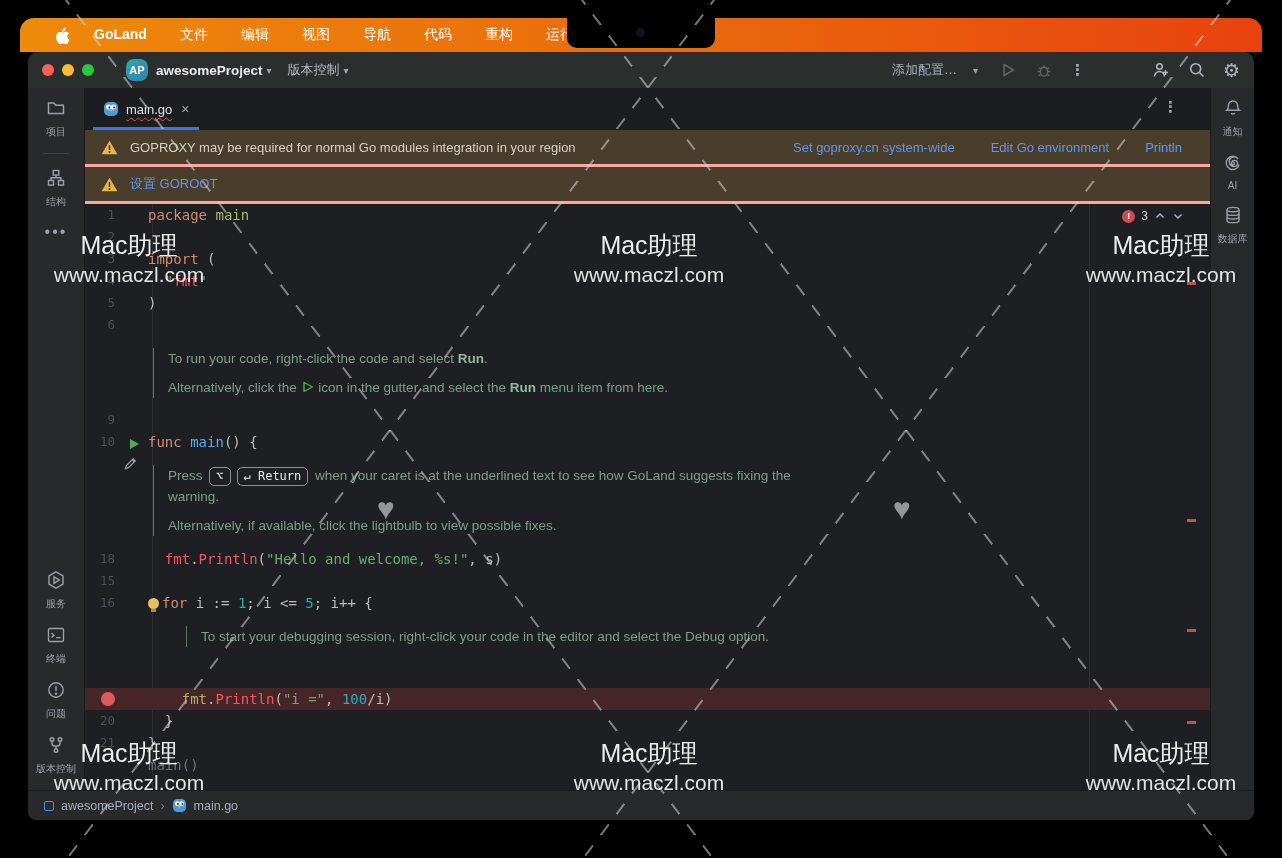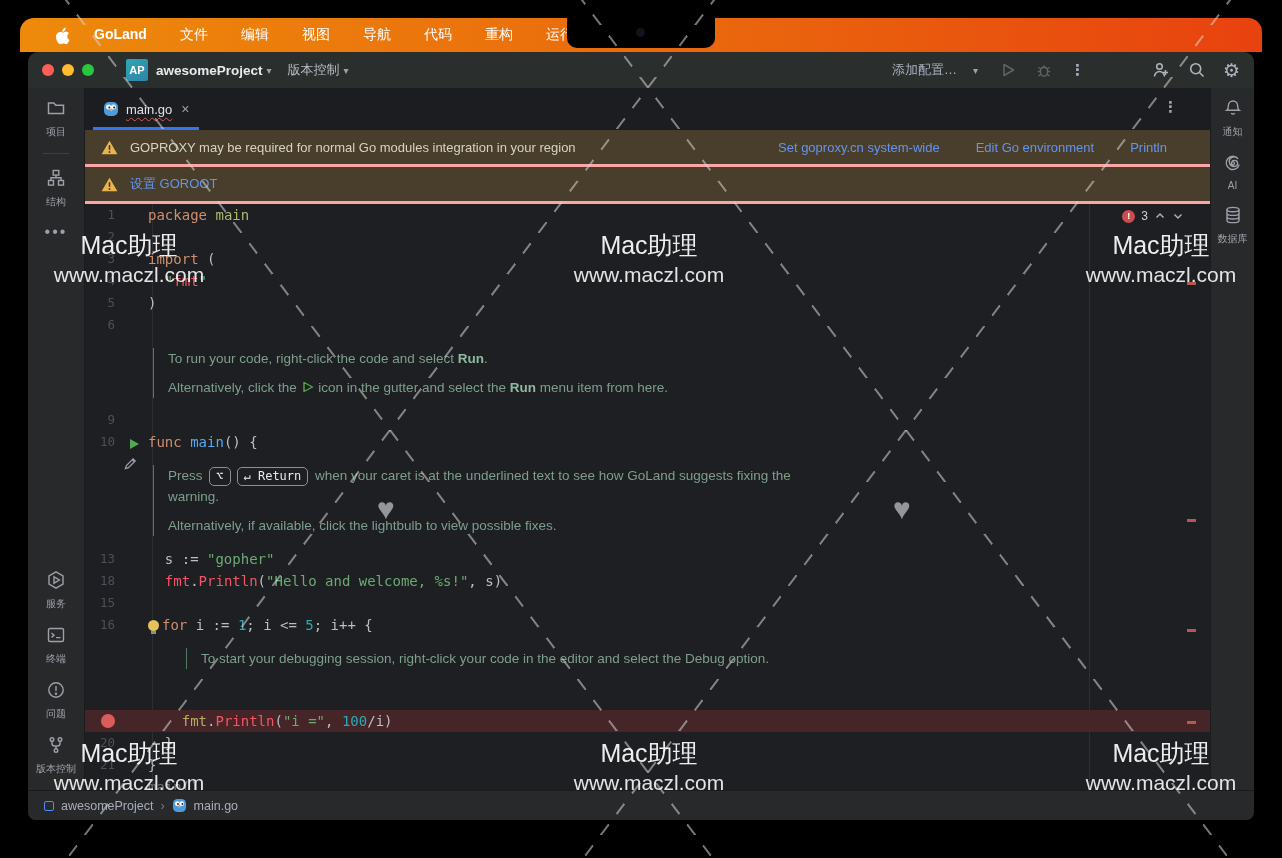--- a/index.html
+++ b/index.html
@@ -20,21 +20,21 @@
   .notch .cam { position:absolute; left:69px; top:10px; width:9px; height:9px; border-radius:50%;
     background:#10121d; }
 
   
   .window { position:absolute; left:28px; top:52px; width:1226px; height:768px;
     background:#1E1F22; border-radius:10px 10px 8px 8px; overflow:hidden; }
 
   .titlebar { height:36px; background:#2A2F2D; display:flex; align-items:center; padding:0 14px; }
   .tl { width:12px; height:12px; border-radius:50%; margin-right:8px; }
   .tl.red{background:#FF5F57}.tl.yel{background:#FEBC2E}.tl.grn{background:#29C73F}
-  .ap-badge { width:22px; height:22px; border-radius:2px; margin-left:24px; margin-right:8px;
+  .ap-badge { width:22px; height:22px; border-radius:8px; margin-left:24px; margin-right:8px;
     background:linear-gradient(140deg,#2EA6B6,#2E83A8); color:#fff; font-size:11px; font-weight:700;
     display:flex; align-items:center; justify-content:center; }
   .proj-name { color:#E8EAED; font-size:13.5px; font-weight:600; margin-right:4px; }
   .chev { color:#9DA2AB; font-size:10px; margin-right:16px; }
   .vcs-widget { color:#B7BBC2; font-size:13px; margin-right:4px; }
   .tb-right { margin-left:auto; display:flex; align-items:center; gap:16px; }
   .run-config { color:#A8ADBD; font-size:13px; }
   .tb-ic { display:flex; align-items:center; justify-content:center; width:20px; height:20px; }
   .dots-v { color:#A8ADBD; font-size:15px; font-weight:700; }
   .gear-glyph { color:#B0B4BC; font-size:19px; }
@@ -57,21 +57,21 @@
   .tab .fname { color:#DFE1E5; font-size:13px;
     text-decoration:underline wavy #CF5B56 1px; text-underline-offset:3px; }
   .tab .close { color:#9DA0A8; font-size:14px; margin-left:2px; }
   .tab .active-bar { position:absolute; left:0; right:0; bottom:0; height:3px; background:#3574F0; }
   .tab-more { position:absolute; right:32px; top:10px; color:#9DA0A8; font-size:15px; font-weight:700; }
 
   
   .banner { height:37px; background:#483E2B; border-bottom:3px solid #fca5a5;
     display:flex; align-items:center; padding:0 16px; gap:12px; }
   .banner .btxt { color:#D8D2C2; font-size:13px; flex:1; white-space:nowrap; overflow:hidden; }
-  .banner .actions { display:flex; gap:36px; margin-right:27px; }
+  .banner .actions { display:flex; gap:36px; margin-right:12px; }
   .banner .actions a { color:#6494ED; font-size:13px; text-decoration:none; white-space:nowrap; }
 
   
   .editor { flex:1; position:relative; background:#1E1F22; overflow:hidden;
     font-family:"DejaVu Sans Mono",monospace; font-size:14px; }
   .gutter-sep { position:absolute; left:67px; top:0; bottom:0; width:1px; background:#2c2e32; }
   .margin-guide { position:absolute; left:1004px; top:0; bottom:0; width:1px; background:#2c2e32; }
   .row { display:flex; height:22px; line-height:22px; position:relative; }
   .row .ln { width:34px; text-align:right; color:#4B5059; font-size:12.5px; padding-right:4px; flex:none; }
   .row .gut { width:29px; flex:none; position:relative; }
@@ -358,25 +358,20 @@
                 </span>
                 <span class="ct"><span class="tk-kw">func</span><span class="tk-pl"> </span><span class="tk-fn">main</span><span class="tk-pl">() {</span></span>
               </div>
               <div class="block" style="height: 95px;">
                 <div class="inner">
                   <div class="hp" style="max-width: 640px;"><span class="ht">Press </span><span class="keycap">⌥</span><span class="keycap">↵ Return</span><span class="ht"> when your caret is at the underlined text to see how GoLand suggests fixing the warning.</span></div>
                   <div class="hp"><span class="ht">Alternatively, if available, click the lightbulb to view possible fixes.</span></div>
                 </div>
               </div>
               <div class="row">
-                <span class="ln">13</span>
-                <span class="gut"></span>
-                <span class="ct"><span class="tk-pl">  s := </span><span class="tk-str">"gopher"</span></span>
-              </div>
-              <div class="row">
                 <span class="ln">18</span>
                 <span class="gut"></span>
                 <span class="ct"><span class="tk-pl">  </span><span class="tk-err">fmt</span><span class="tk-pl">.</span><span class="tk-err">Println</span><span class="tk-pl">(</span><span class="tk-str">"Hello and welcome, %s!"</span><span class="tk-pl">, s)</span></span>
               </div>
               <div class="row">
                 <span class="ln">15</span>
                 <span class="gut"></span>
                 <span class="ct"></span>
               </div>
               <div class="row">

